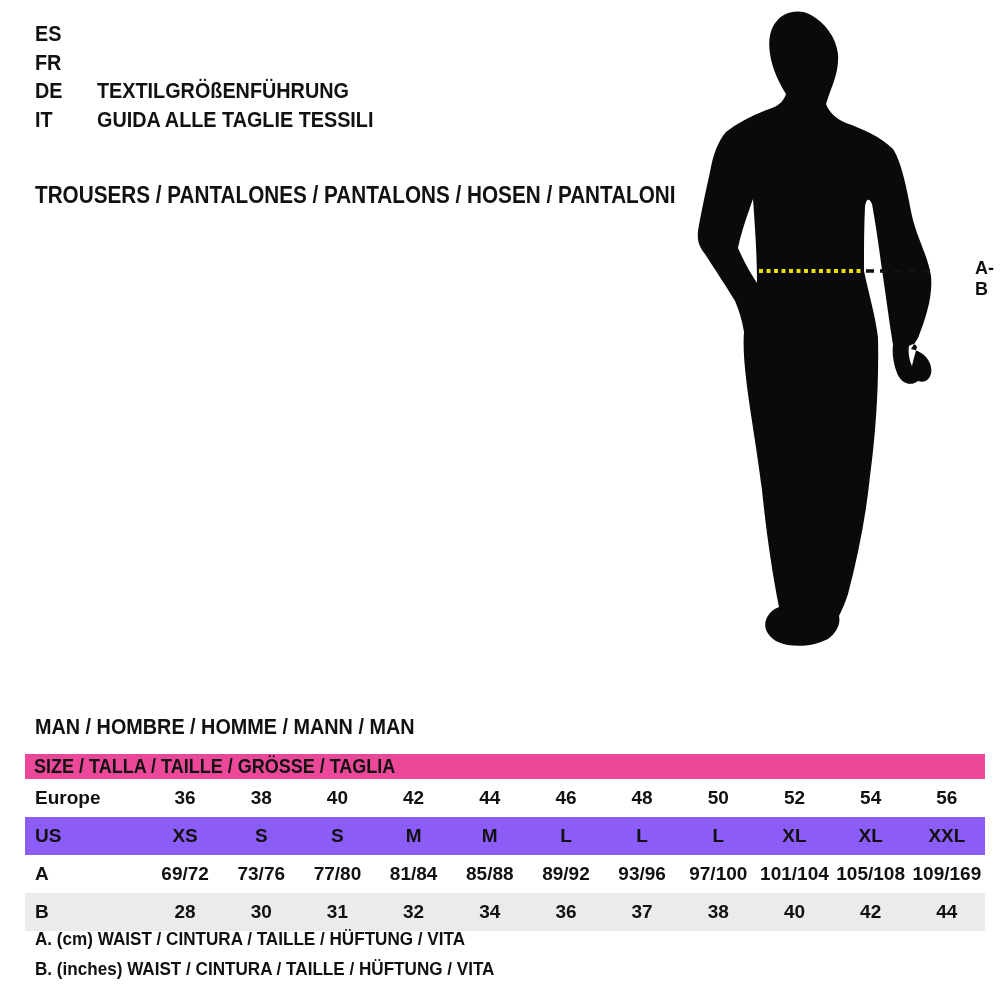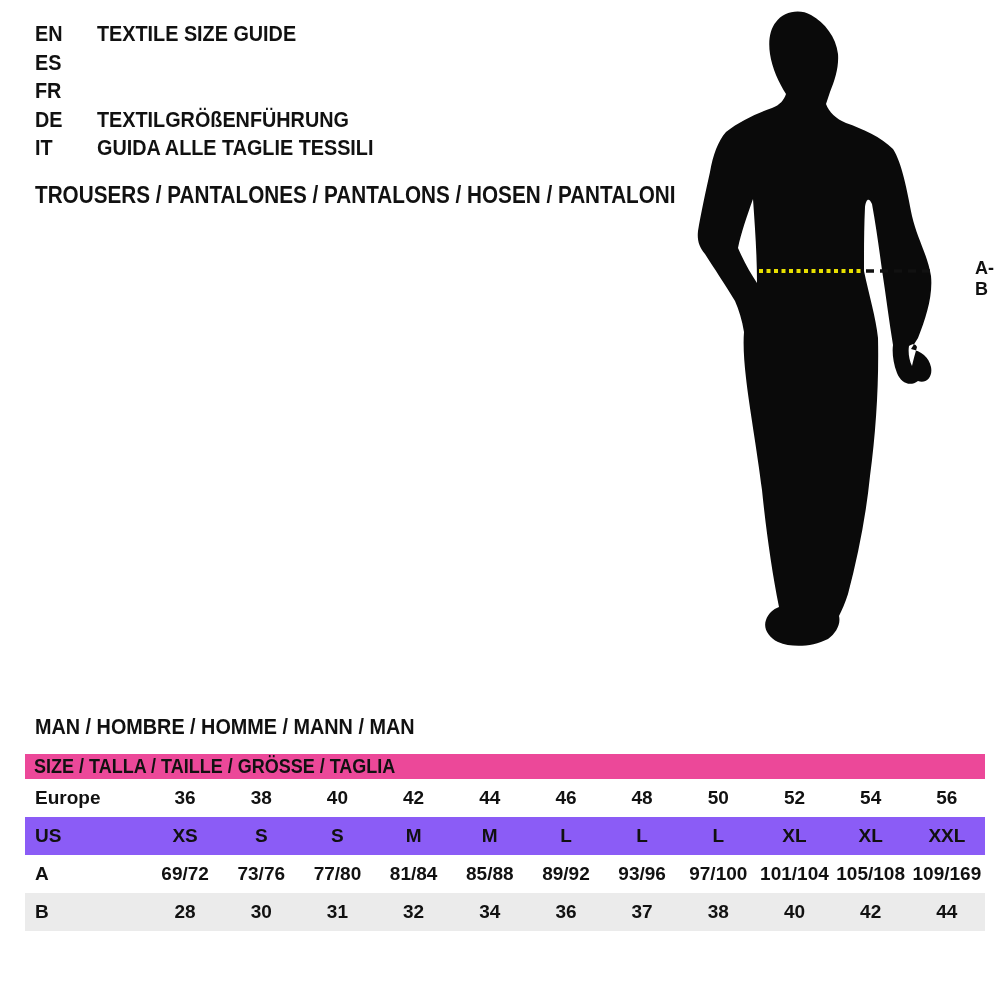--- a/index.html
+++ b/index.html
@@ -92,24 +92,20 @@
       C 915 354 913 361 912 366
       C 909 360 908 352 909 346
       Z"></path>
     <line x1="759" y1="271" x2="862" y2="271" stroke="#e8e000" stroke-width="4" stroke-dasharray="4 3.5"></line>
     <line x1="866" y1="271" x2="930" y2="271" stroke="#111111" stroke-width="3.5" stroke-dasharray="8 6"></line>
   </svg>
   <div class="ab-label">A-B</div>
 
   <div class="lang-block">
     <div class="lang-row">
-      <span class="lang-code"><span class="condensed">EN</span></span>
-      <span class="lang-label"><span class="condensed">TEXTILE SIZE GUIDE</span></span>
-    </div>
-    <div class="lang-row">
       <span class="lang-code"><span class="condensed">ES</span></span>
     </div>
     <div class="lang-row">
       <span class="lang-code"><span class="condensed">FR</span></span>
     </div>
     <div class="lang-row">
       <span class="lang-code"><span class="condensed">DE</span></span>
       <span class="lang-label"><span class="condensed">TEXTILGRÖßENFÜHRUNG</span></span>
     </div>
     <div class="lang-row">
@@ -201,14 +197,22 @@
         <td>36</td>
         <td>37</td>
         <td>38</td>
         <td>40</td>
         <td>42</td>
         <td>44</td>
       </tr>
     </tbody>
   </table>
 
+  <div class="footnotes">
+    <div class="footnote-line">
+      <span class="condensed">A. (cm) WAIST / CINTURA / TAILLE / HÜFTUNG / VITA</span>
+    </div>
+    <div class="footnote-line">
+      <span class="condensed">B. (inches) WAIST / CINTURA / TAILLE / HÜFTUNG / VITA</span>
+    </div>
+  </div>
 
 </div>
 
 </body></html>

